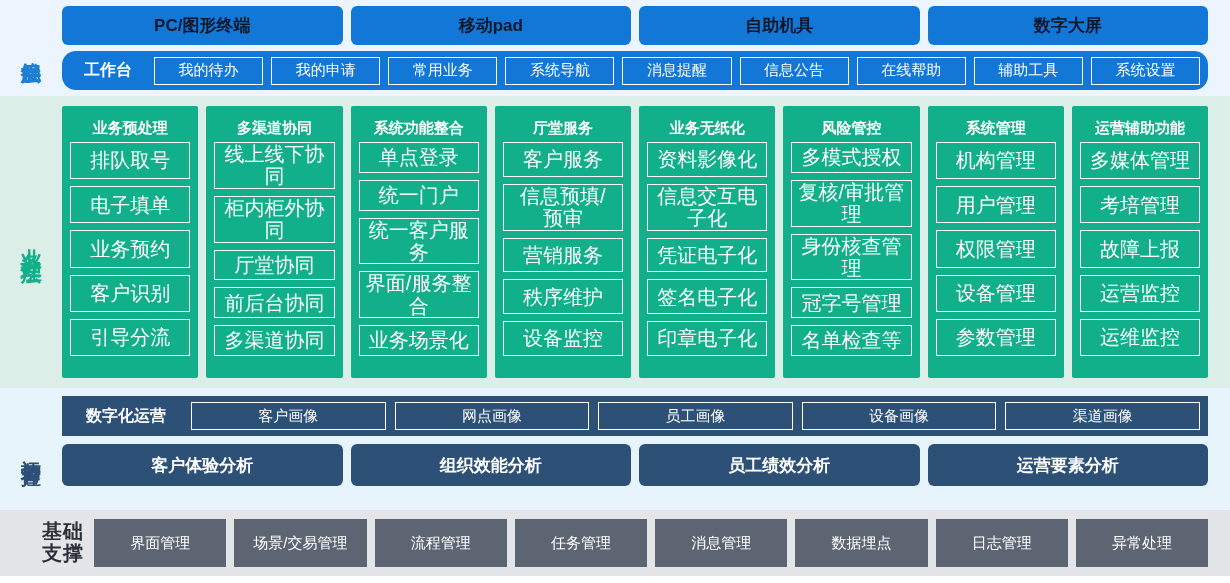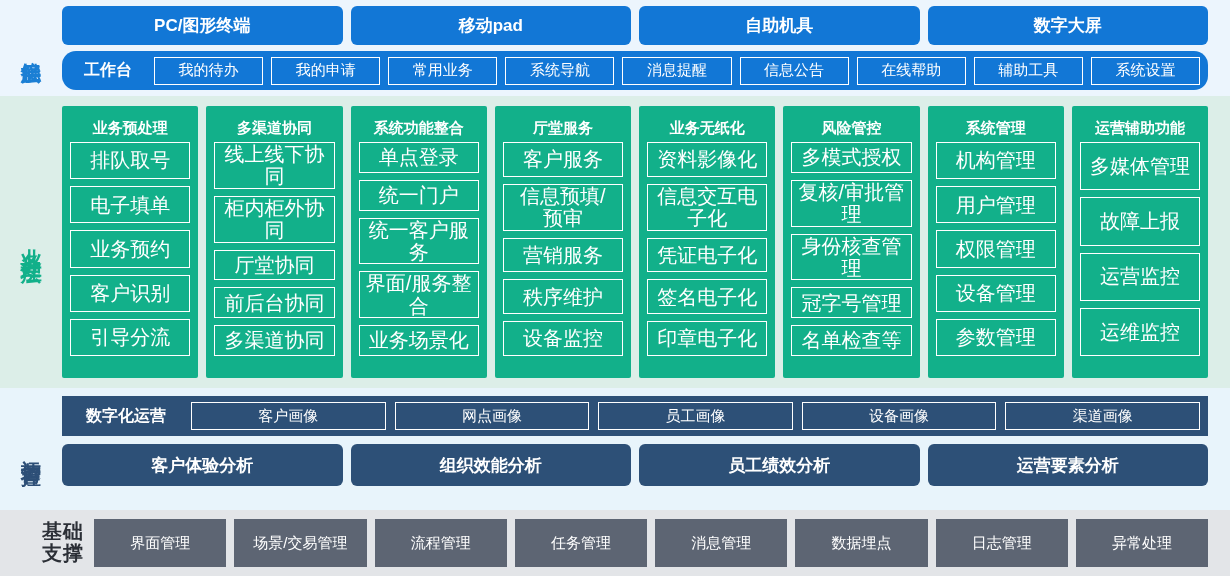--- a/index.html
+++ b/index.html
@@ -26,21 +26,21 @@
   }
   .band-body { flex: 1 1 auto; display: flex; flex-direction: column; min-width: 0; }
 
   
   .band-contact { height: 96px; background: #ecf5fd; padding: 6px 0 6px 0; }
   .band-contact .band-label { color: #1b7fd4; background: transparent; }
   .contact-top { display: flex; gap: 8px; padding: 0 22px 0 0; height: 40px; }
   .contact-top .chan {
     flex: 1 1 0; background: #1277d6; border-radius: 6px;
     display: flex; align-items: center; justify-content: center;
-    color: #ffffff; font-size: 17px; font-weight: bold;
+    color: #0f172a; font-size: 17px; font-weight: bold;
   }
   .contact-bottom {
     margin-top: 6px; margin-right: 22px; height: 40px;
     background: #1277d6; border-radius: 14px;
     display: flex; align-items: center; gap: 8px; padding: 0 8px;
   }
   .contact-bottom .wbtitle {
     color: #fff; font-size: 16px; font-weight: bold;
     padding: 0 14px; white-space: nowrap;
   }
@@ -221,20 +221,21 @@
             <div class="biz-item">权限管理</div>
             <div class="biz-item">设备管理</div>
             <div class="biz-item">参数管理</div>
           </div>
         </div>
 
         <div class="biz-col">
           <div class="biz-col-title">运营辅助功能</div>
           <div class="biz-items">
             <div class="biz-item">多媒体管理</div>
+            <div class="biz-item">考培管理</div>
             <div class="biz-item">故障上报</div>
             <div class="biz-item">运营监控</div>
             <div class="biz-item">运维监控</div>
           </div>
         </div>
 
       </div>
     </div>
   </section>
 

